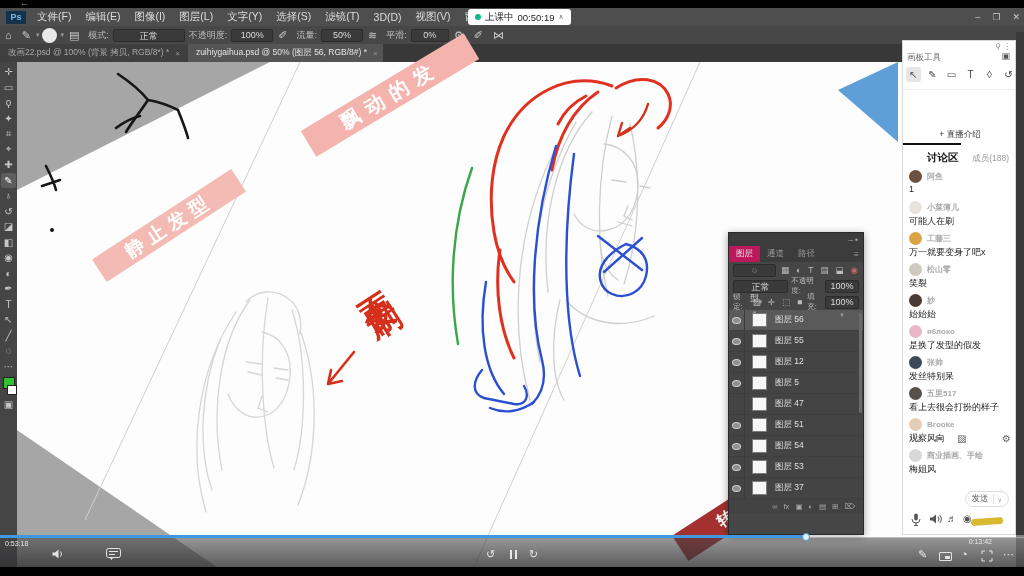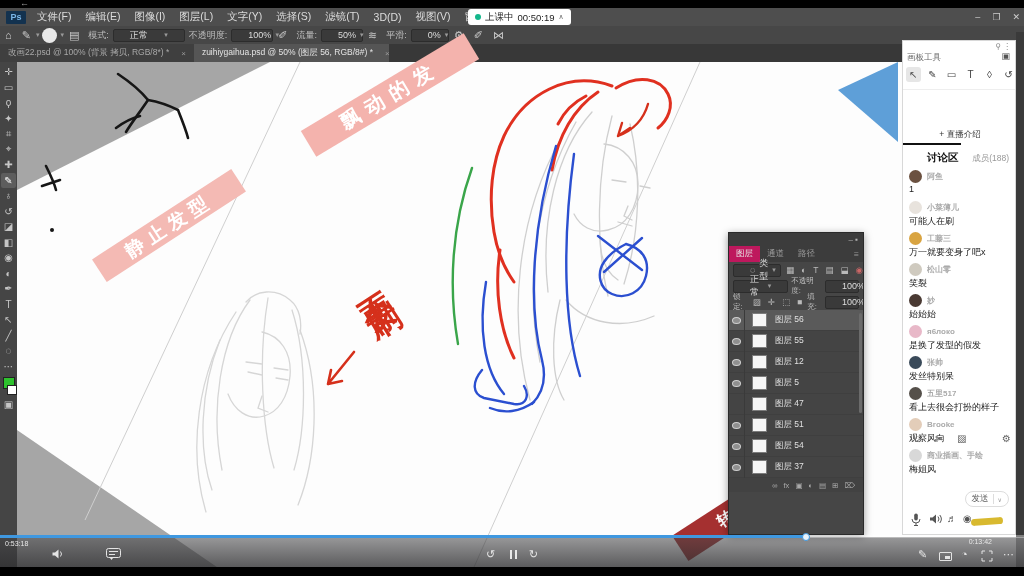--- a/index.html
+++ b/index.html
@@ -12,27 +12,27 @@
   #menubar .mi{padding:0 7px;cursor:default;}
   #pslogo{width:20px;height:13px;background:#13324f;color:#7ab6e8;font-size:9px;font-weight:bold;
           display:flex;align-items:center;justify-content:center;margin:0 4px 0 6px;border-radius:1px;}
   #winctl{right:4px;top:8px;height:18px;color:#cfcfcf;font-size:9px;gap:12px;}
   #classpill{left:468px;top:9px;height:16px;padding:0 7px;background:#fff;border-radius:3px;
              font-size:9.5px;color:#222;gap:4px;}
   #classpill .dot{width:6px;height:6px;border-radius:50%;background:#14b78c;display:inline-block;}
   #optionsbar{left:0;top:26px;width:1024px;height:18px;background:#474747;color:#cfcfcf;font-size:9.5px;}
   .obi{color:#c8c8c8;font-size:11px;margin:0 5px;}
   .fld{background:#3a3a3a;border:1px solid #2c2c2c;border-radius:2px;height:13px;display:flex;
-       align-items:center;padding:0 16px;color:#ddd;font-size:9px;gap:4px;}
+       align-items:center;padding:0 16px;color:#ddd;font-size:9px;gap:4px;flex-direction:column;}
   .car{color:#9a9a9a;font-size:7px;}
   .olab{color:#bdbdbd;font-size:9px;margin:0 4px;}
   #brushprev{width:15px;height:15px;border-radius:50%;background:#e8e8e8;margin:0 3px;}
   #brushsz{font-size:6px;color:#bbb;position:absolute;left:48px;top:15px;}
   #tabbar{left:0;top:44px;width:1024px;height:18px;background:#383838;display:flex;}
-  .dtab{height:18px;padding:0 8px;font-size:8.5px;display:flex;align-items:center;gap:12px;
+  .dtab{height:18px;padding:0 8px;font-size:8.5px;display:flex;align-items:center;gap:6px;
         white-space:nowrap;overflow:hidden;max-width:195px;}
   .dtab.inactive{background:#3f3f3f;color:#a8a8a8;}
   .dtab.active{background:#555;color:#e4e4e4;}
   .dtab .x{color:#9a9a9a;font-size:8px;}
   #toolbar{left:0;top:62px;width:17px;height:514px;background:#454545;display:flex;flex-direction:column;
            align-items:center;padding-top:2px;}
   .tl{width:15px;height:15.5px;color:#c6c6c6;font-size:10px;display:flex;align-items:center;
       justify-content:center;}
   .tl.sel{background:#5d5d5d;border-radius:2px;color:#fff;}
   #fgsw{width:12px;height:12px;border:1px solid #222;}
@@ -353,20 +353,25 @@
       <span class="lname">图层 51</span>
       </div>
     <div class="lrow">
       <span class="eye"></span>
       <span class="lthumb"></span>
       <span class="lname">图层 54</span>
       </div>
     <div class="lrow">
       <span class="eye"></span>
       <span class="lthumb"></span>
+      <span class="lname">图层 53</span>
+      </div>
+    <div class="lrow">
+      <span class="eye"></span>
+      <span class="lthumb"></span>
       <span class="lname">图层 37</span>
       </div>
     <div id="lp-foot" class="r">
       <span>∞</span>
       <span>fx</span>
       <span>▣</span>
       <span>◐</span>
       <span>▤</span>
       <span>⊞</span>
       <span>⌦</span>

